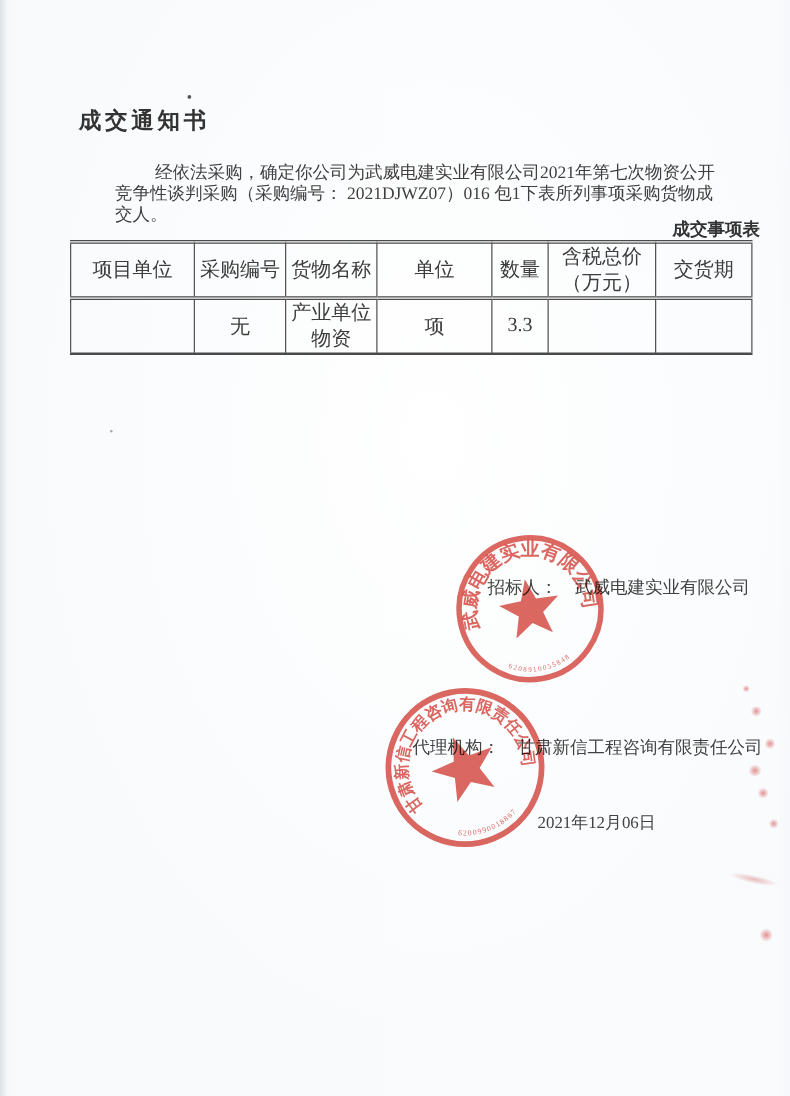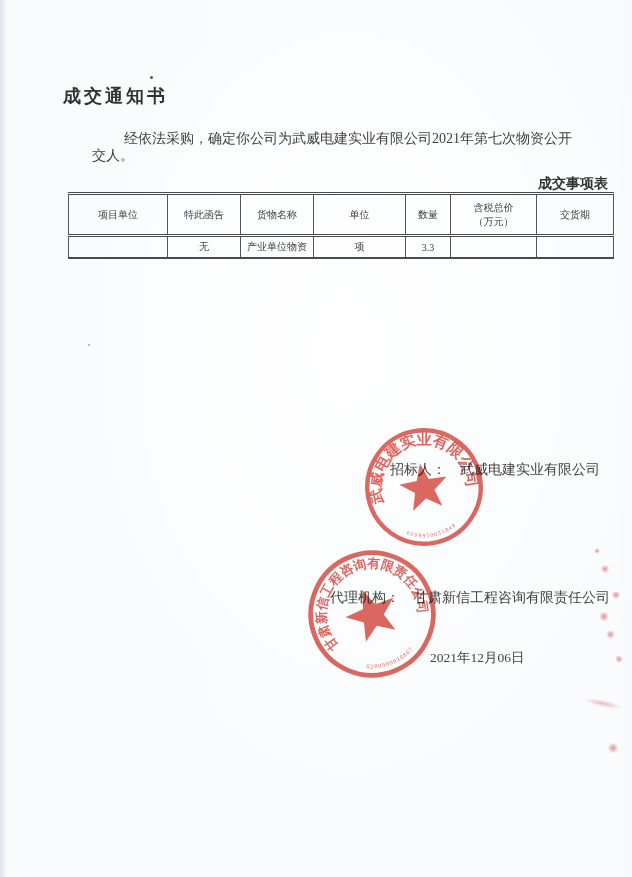--- a/index.html
+++ b/index.html
@@ -22,23 +22,23 @@
     font-size:18px;font-weight:bold;letter-spacing:3px;color:#333;
   }
   .addressee{left:92px;top:110px;font-size:14px;}
   .intro{left:92px;top:130px;width:499px;font-size:14px;line-height:17px;}
   .intro div:first-child{text-indent:32px;}
   .tbl-title{
     left:63px;top:175px;width:545px;text-align:right;
     font-size:14px;font-weight:bold;color:#333;
   }
   table.award{
-    position:absolute;left:68px;top:192px;width:545px;
+    position:absolute;left:56px;top:192px;width:545px;
     border-collapse:collapse;table-layout:fixed;
-    font-size:10px;color:#3c3c3c;
+    font-size:16px;color:#3c3c3c;
     border-top:3px double #4a4a4a;border-bottom:2px solid #4a4a4a;
   }
   table.award th,table.award td{
     border-left:1px solid #555;border-right:1px solid #555;
     text-align:center;vertical-align:middle;
     padding:0 2px;overflow:hidden;
   }
   table.award thead th{
     height:39px;font-weight:normal;white-space:pre-line;
     border-bottom:3px double #4a4a4a;
@@ -73,39 +73,40 @@
 <body>
 
 <div class="page">
   <div class="edge-shadow"></div>
 
   <div class="abs doc-title">成交通知书</div>
 
 
   <div class="abs intro">
       <div>经依法采购，确定你公司为武威电建实业有限公司2021年第七次物资公开</div>
+      <div>竞争性谈判采购（采购编号： 2021DJWZ07）016 包1下表所列事项采购货物成</div>
       <div>交人。</div>
     </div>
 
   <div class="abs tbl-title">成交事项表</div>
 
   <table class="award">
     <colgroup>
       <col style="width:99px">
         <col style="width:73px">
         <col style="width:73px">
       <col style="width:92px">
         <col style="width:45px">
         <col style="width:86px">
       <col style="width:77px">
     </colgroup>
     <thead>
       <tr>
           <th>项目单位</th>
-          <th>特此函告</th>
+          <th>采购编号</th>
           <th>货物名称</th>
           <th>单位</th>
           <th>数量</th>
           <th>含税总价
 （万元）</th>
           <th>交货期</th>
         </tr>
     </thead>
     <tbody>
         <tr>

